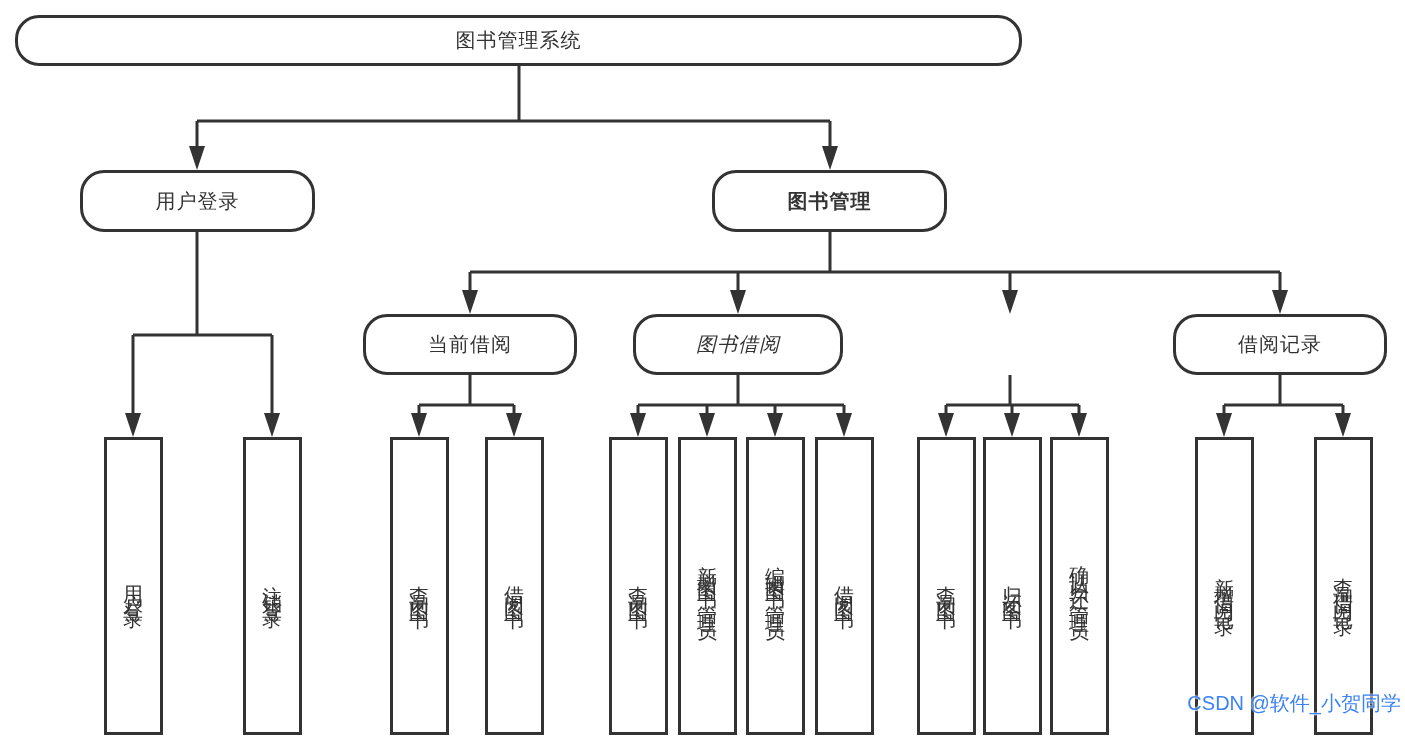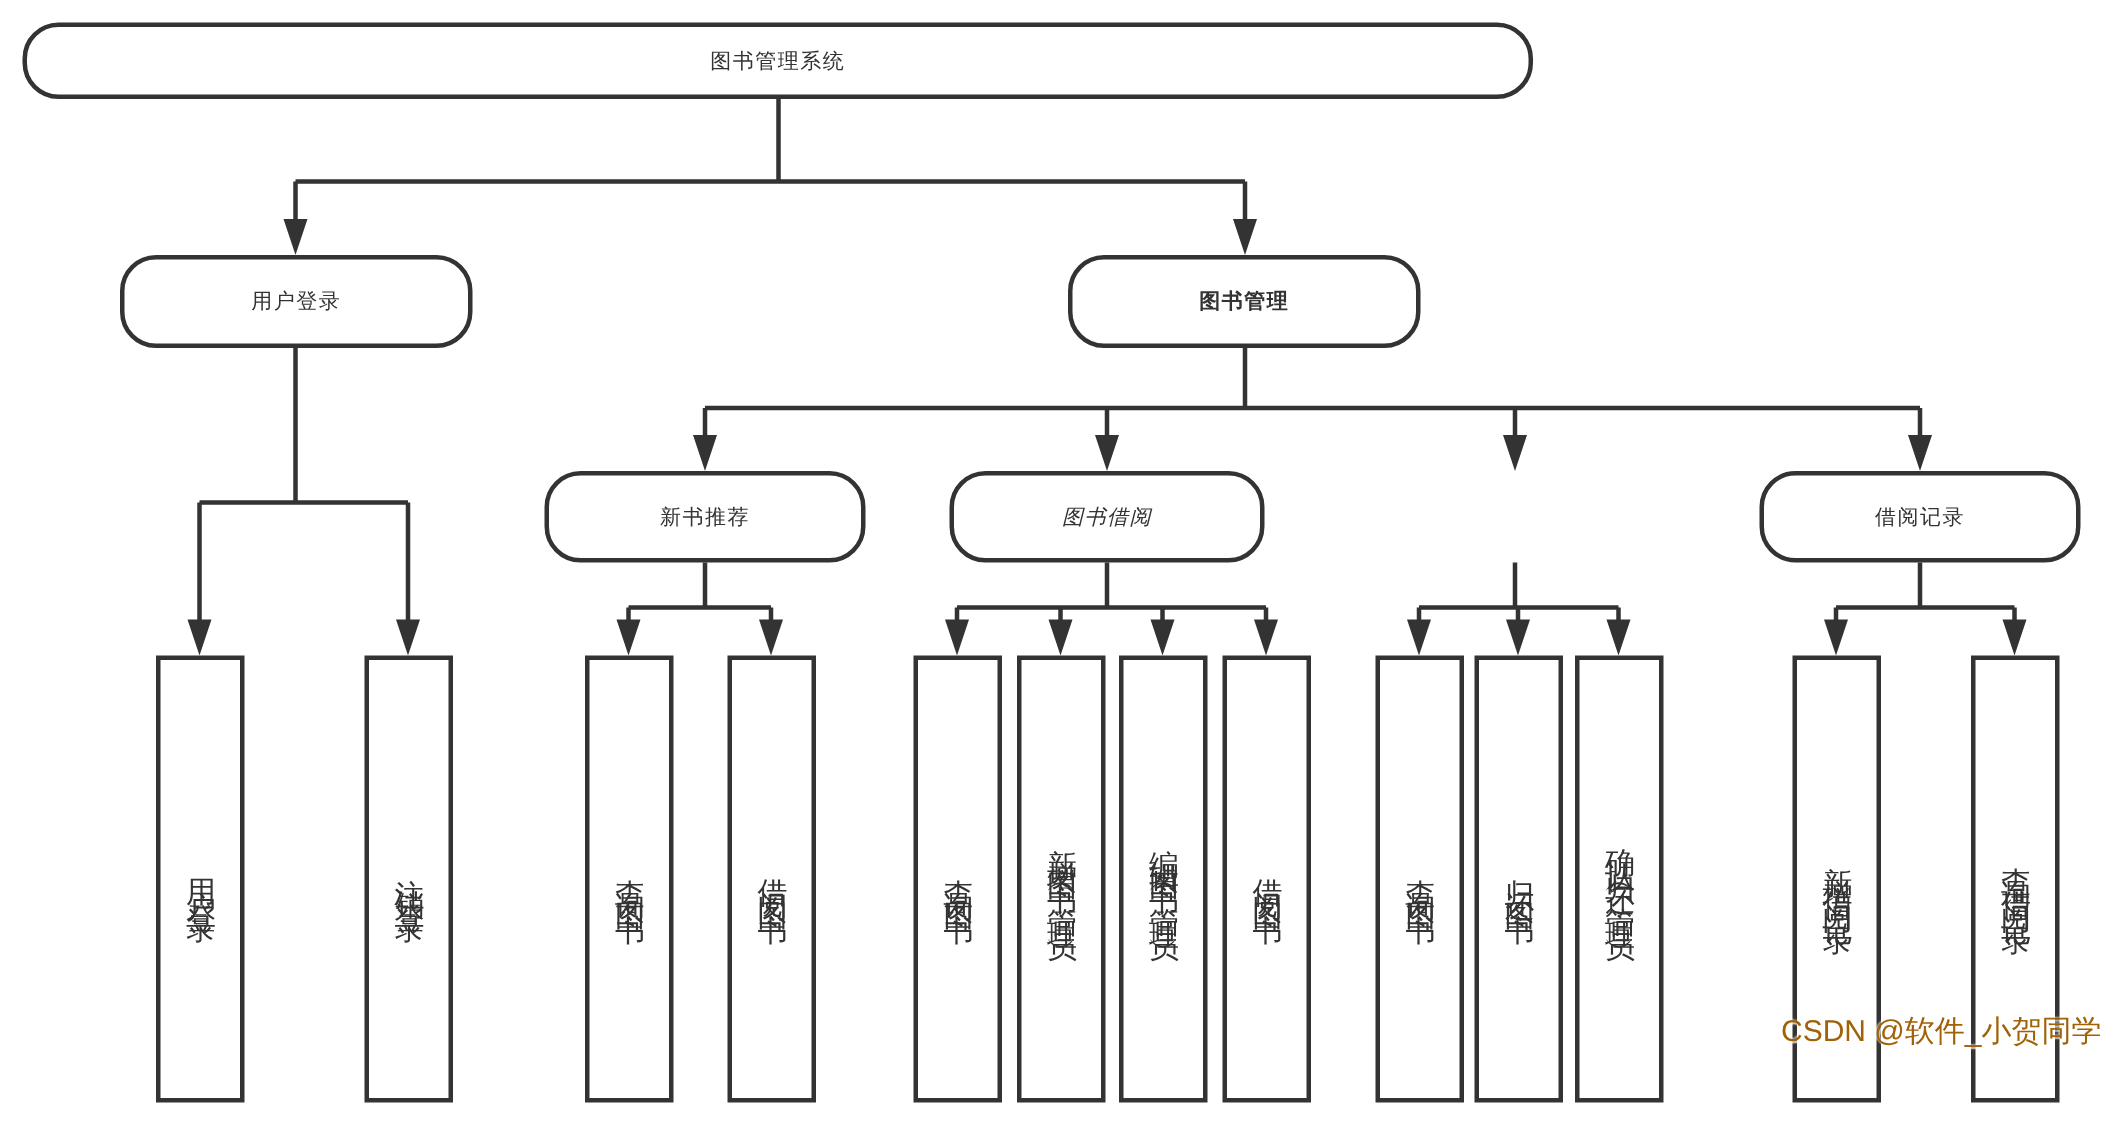--- a/index.html
+++ b/index.html
@@ -26,21 +26,21 @@
     position: absolute;
     box-sizing: border-box;
     background: #ffffff;
     border: 3px solid #333333;
     display: flex;
     align-items: center;
     justify-content: center;
     color: #333333;
   }
   .node-h {
-    font-size: 14px;
+    font-size: 20px;
     letter-spacing: 1px;
     border-radius: 24px;
   }
   .node-root {
     left: 15px; top: 15px; width: 1007px; height: 51px;
   }
   .node-l2 {
     top: 170px; height: 62px; width: 235px;
   }
   .node-l3 {
@@ -54,23 +54,23 @@
     text-orientation: mixed;
     font-size: 20px;
     letter-spacing: 8px;
     line-height: 1;
     white-space: nowrap;
     color: #333333;
   }
   #watermark {
     position: absolute;
     right: 4px;
-    top: 674px;
+    top: 690px;
     font-size: 20px;
-    color: #a16207;
+    color: #3b82f6;
     text-shadow: 1px 1px 1px rgba(255,255,255,0.85), -1px -1px 1px rgba(255,255,255,0.6);
     z-index: 5;
     white-space: nowrap;
   }
   .cline { stroke: #333333; stroke-width: 3; fill: none; }
   .ahead { fill: #333333; stroke: none; }
 </style>
 </head>
 <body>
 
@@ -131,21 +131,21 @@
   </div>
 
   <div class="node node-h node-l2" style="left:80px;">
     <span>用户登录</span>
   </div>
   <div class="node node-h node-l2" style="left:712px;font-weight:bold;">
     <span>图书管理</span>
   </div>
 
   <div class="node node-h node-l3" style="left:363px;width:214px;">
-    <span>新书推荐</span>
+    <span>当前借阅</span>
   </div>
   <div class="node node-h node-l3" style="left:633px;width:210px;font-style:italic;">
     <span>图书借阅</span>
   </div>
   <div class="node node-h node-l3" style="left:1173px;width:214px;">
     <span>借阅记录</span>
   </div>
 
   <div class="node node-leaf" style="left:104px;">
     <span class="vtext">用户登录</span>

